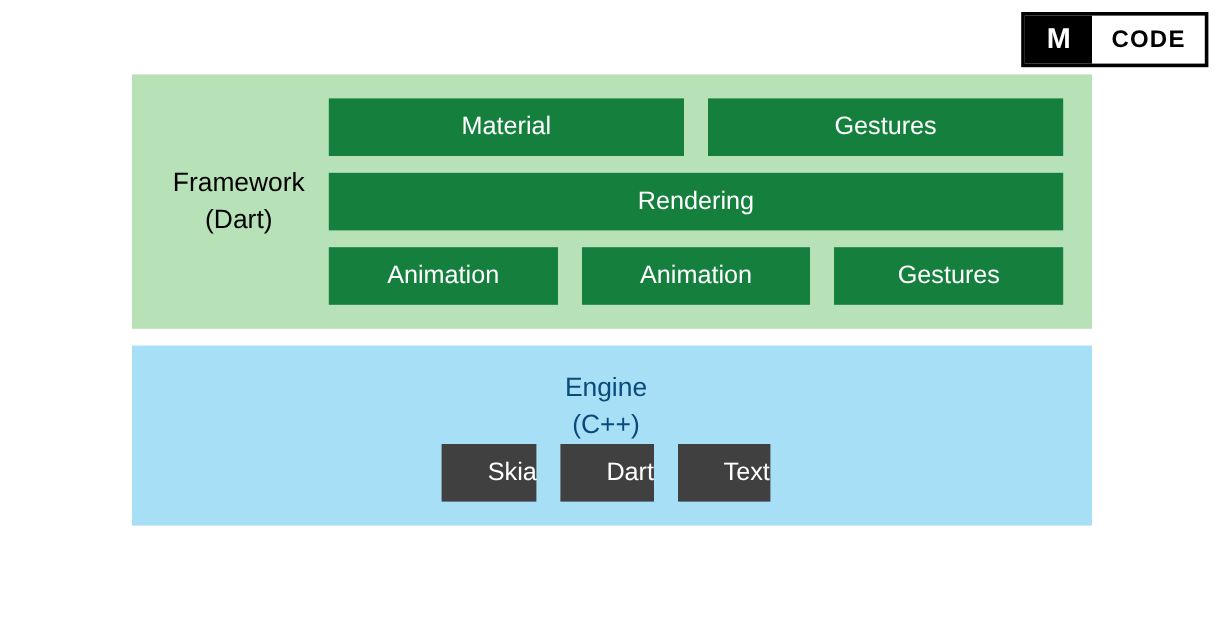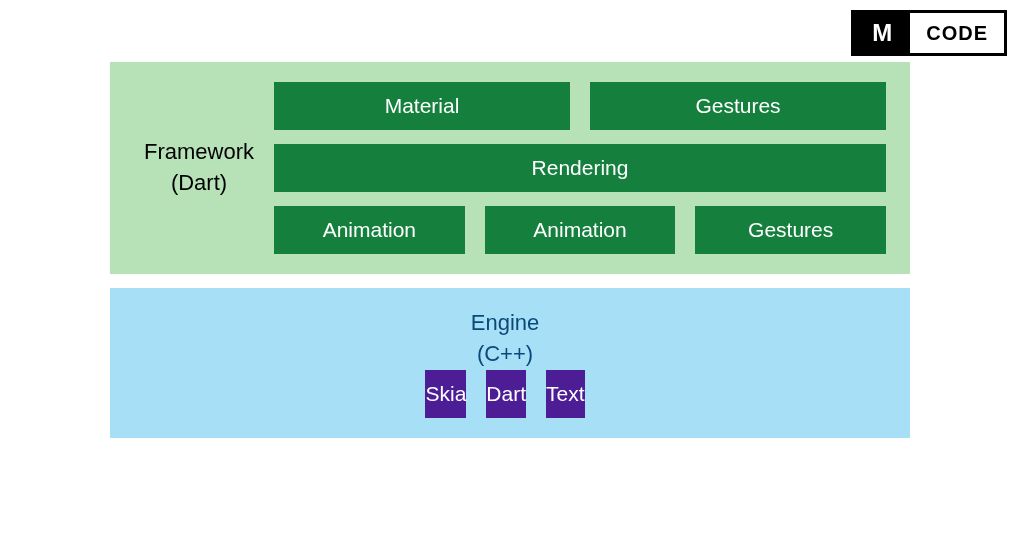--- a/index.html
+++ b/index.html
@@ -83,21 +83,22 @@
       flex: 1;
       text-align: center;
       color: #fff;
       font-size: 21px;
       padding: 12px 0;
     }
     .block-green {
       background: #15803d;
     }
     .block-blue {
-      background: #4c1d95;
+      background: #404040;
+      padding-left: 38px;
     }
   </style>
 </head>
 <body>
 
 <div class="badge">
   <div class="badge-m">M</div>
   <div class="badge-text">CODE</div>
 </div>
 

